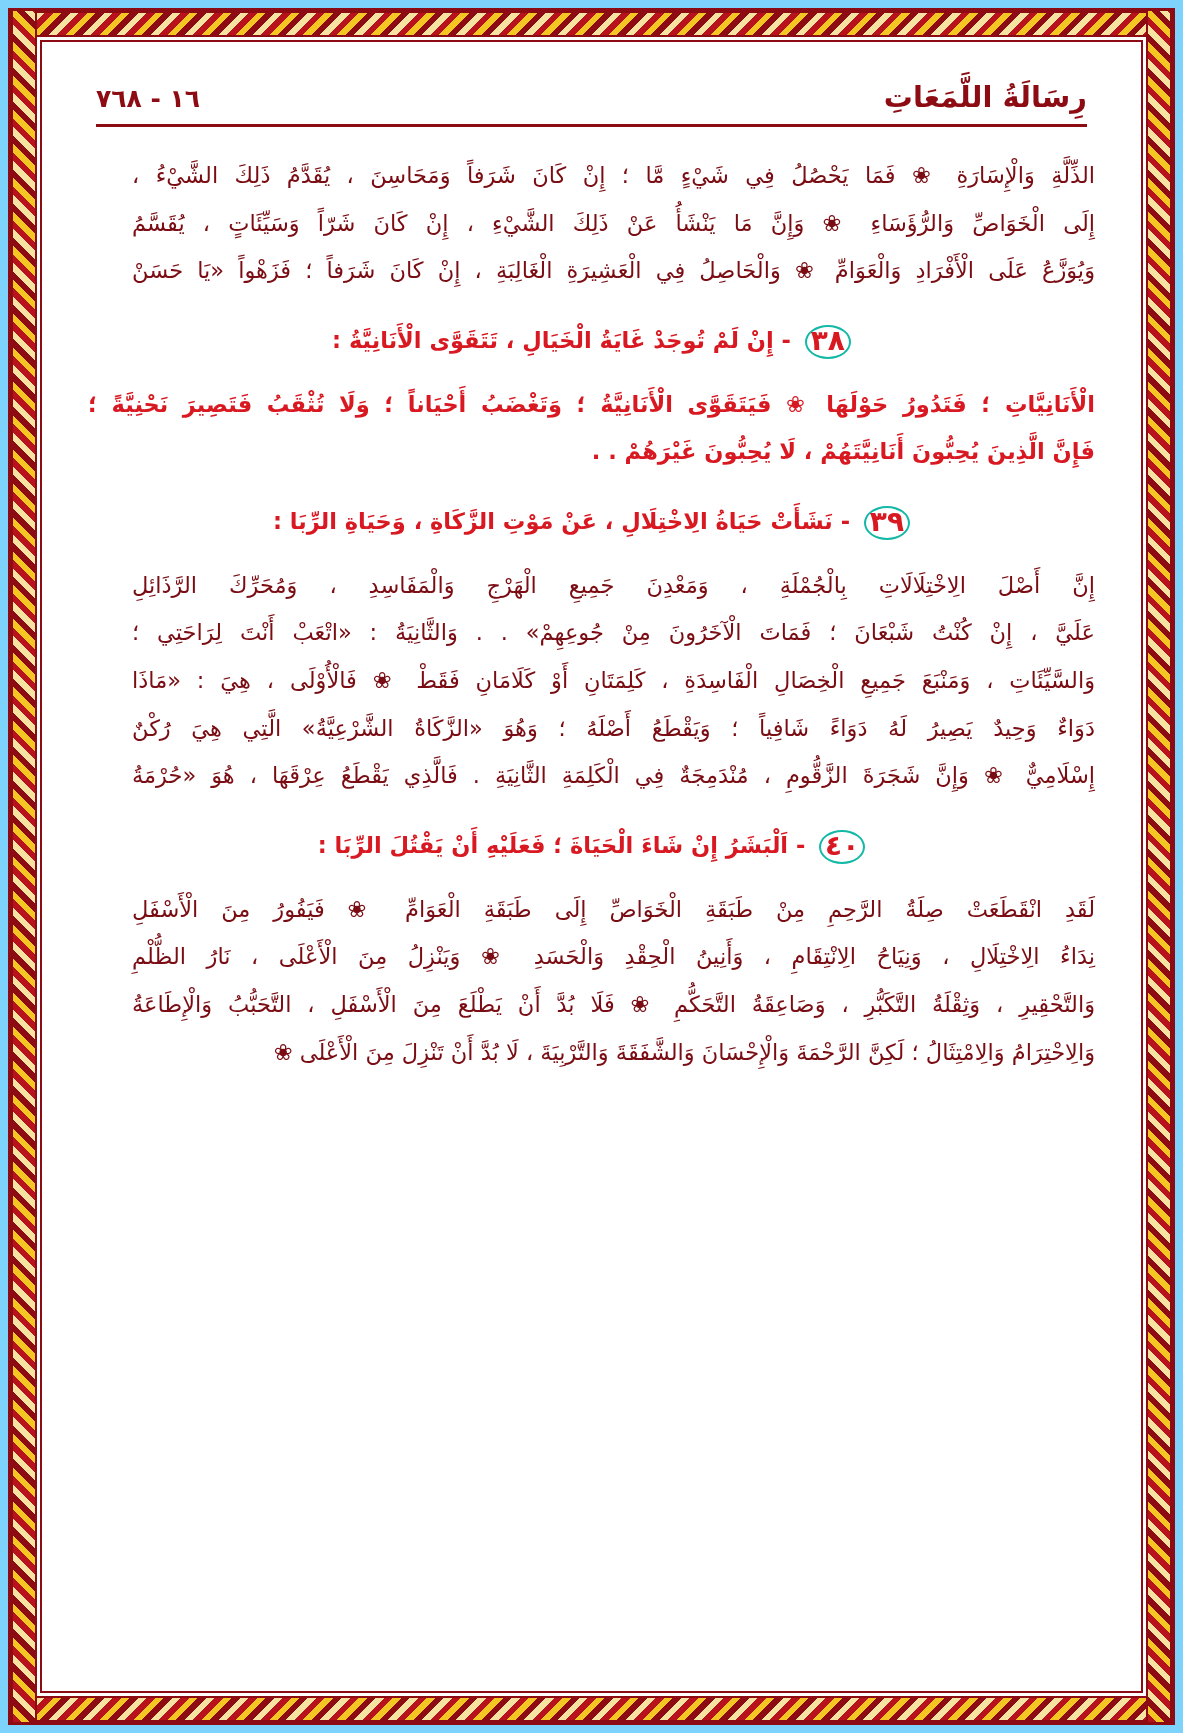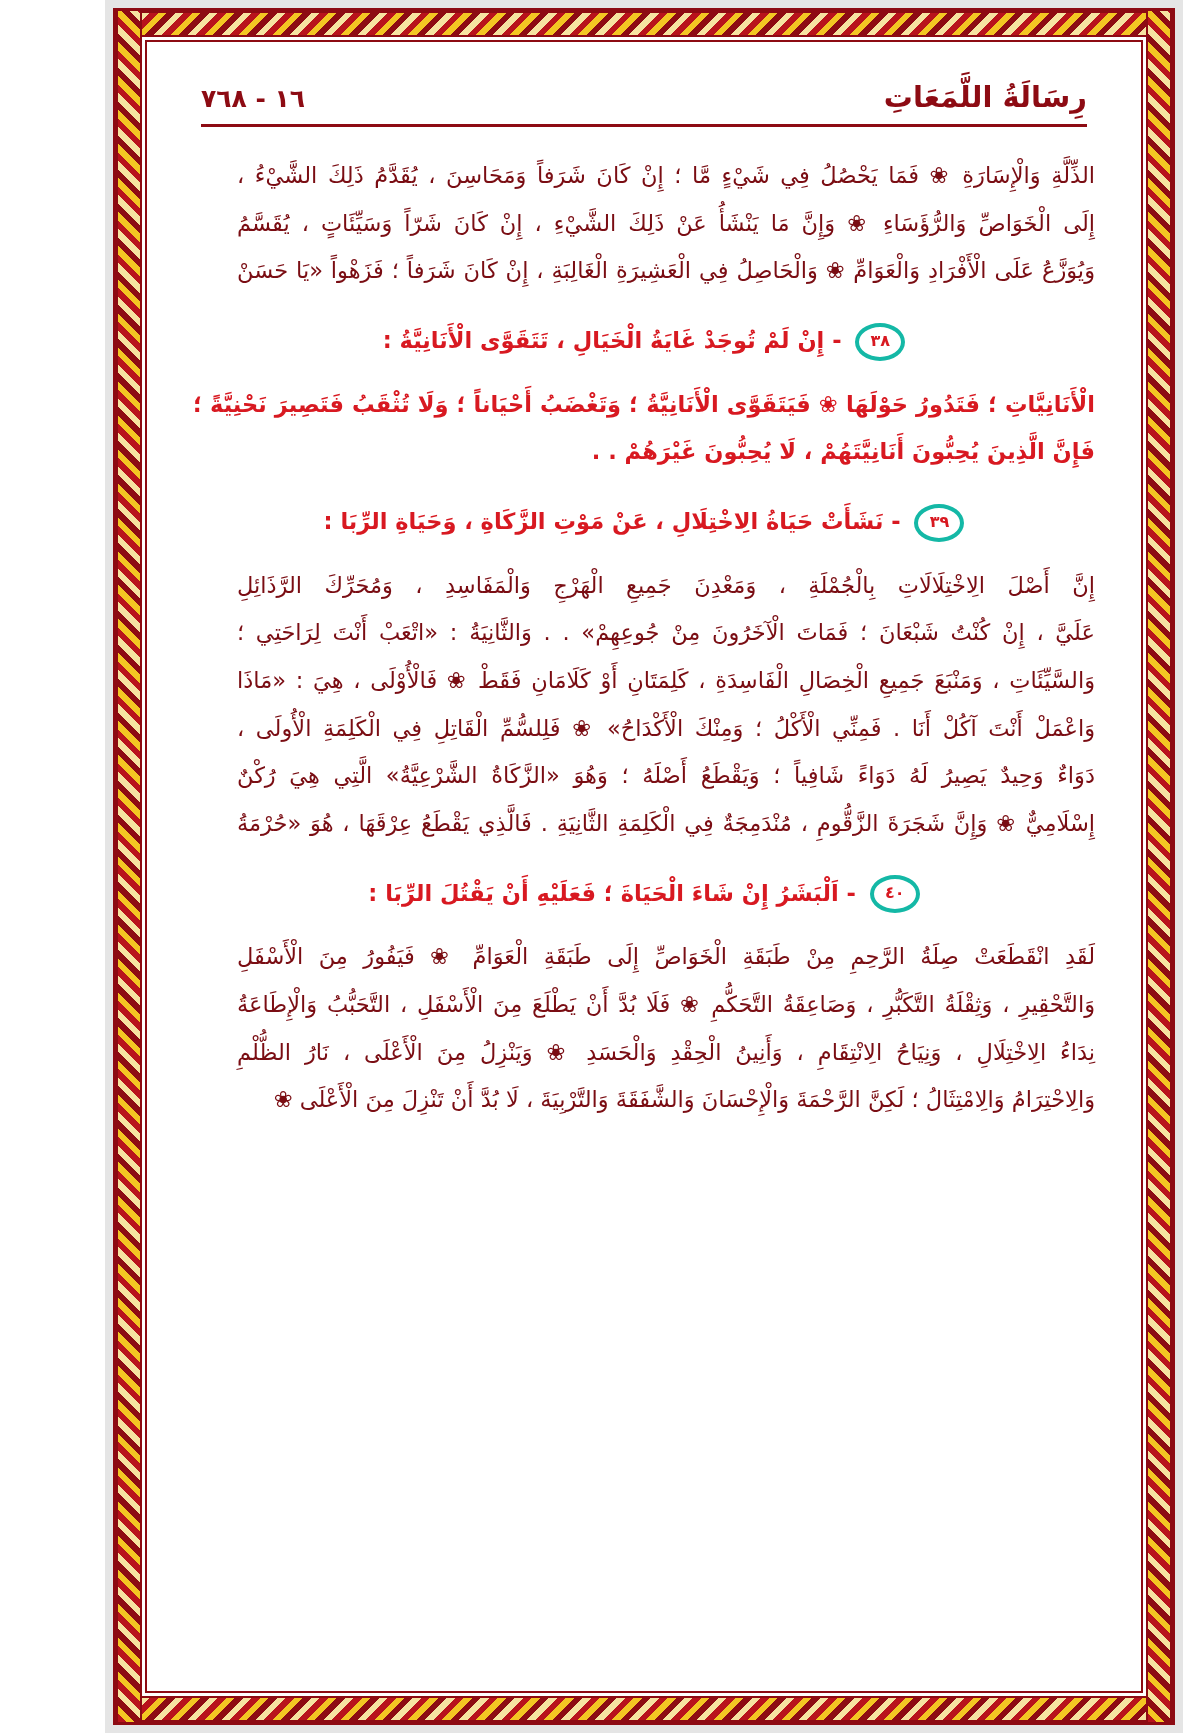--- a/index.html
+++ b/index.html
@@ -9,24 +9,24 @@
   }
   body {
     width: 1183px;
     height: 1733px;
     font-family: "DejaVu Sans", "Liberation Sans", sans-serif;
   }
 
   
   .page {
     position: relative;
-    width: 1078px;
+    width: 1183px;
     height: 1733px;
     box-sizing: border-box;
-    background: #e5e5e5;
+    background: #7dd3fc;
   }
   .frame-outer {
     position: absolute;
     left: 8px;
     top: 8px;
     right: 8px;
     bottom: 8px;
     box-sizing: border-box;
     border: 3px solid #8d0b13;
     background: #ffffff;
@@ -127,28 +127,28 @@
     text-align: center;
     text-align-last: center;
     color: #d81921;
     font-weight: bold;
     font-size: 22.5px;
     margin: 24px 0 18px 0;
     direction: rtl;
   }
   .num-badge {
     display: inline-block;
-    border: 4px solid #14b8a6;
+    border: 2px solid #14b8a6;
     border-radius: 50%;
     min-width: 34px;
     height: 30px;
     line-height: 28px;
     text-align: center;
     padding: 0 4px;
-    font-size: 16px;
+    font-size: 28px;
     color: #d81921;
     background: #ffffff;
     margin-left: 6px;
     vertical-align: middle;
   }
   .sect-block { margin-bottom: 6px; }
 </style>
 </head>
 <body>
 
@@ -185,31 +185,30 @@
       </div>
 
       <div class="section-head">
         <span class="num-badge">٣٩</span>
         <span>- نَشَأَتْ حَيَاةُ الِاخْتِلَالِ ، عَنْ مَوْتِ الزَّكَاةِ ، وَحَيَاةِ الرِّبَا :</span>
       </div>
       <div class="sect-block">
         <div class="para dark">إِنَّ أَصْلَ الِاخْتِلَالَاتِ بِالْجُمْلَةِ ، وَمَعْدِنَ جَمِيعِ الْهَرْجِ وَالْمَفَاسِدِ ، وَمُحَرِّكَ الرَّذَائِلِ</div>
         <div class="para dark">عَلَيَّ ، إِنْ كُنْتُ شَبْعَانَ ؛ فَمَاتَ الْآخَرُونَ مِنْ جُوعِهِمْ» . . وَالثَّانِيَةُ : «اتْعَبْ أَنْتَ لِرَاحَتِي ؛</div>
         <div class="para dark">وَالسَّيِّئَاتِ ، وَمَنْبَعَ جَمِيعِ الْخِصَالِ الْفَاسِدَةِ ، كَلِمَتَانِ أَوْ كَلَامَانِ فَقَطْ ❀ فَالْأُوْلَى ، هِيَ : «مَاذَا</div>
-        <div class="para dark">وَاعْمَلْ أَنْتَ آكُلْ أَنَا . فَمِنِّي الْأَكْلُ ؛ وَمِنْكَ الْأَكْدَاحُ» ❀ فَلِلسُّمِّ الْقَاتِلِ فِي الْكَلِمَةِ الْأُولَى ،</div>
         <div class="para dark">دَوَاءٌ وَحِيدٌ يَصِيرُ لَهُ دَوَاءً شَافِياً ؛ وَيَقْطَعُ أَصْلَهُ ؛ وَهُوَ «الزَّكَاةُ الشَّرْعِيَّةُ» الَّتِي هِيَ رُكْنٌ</div>
         <div class="para dark">إِسْلَامِيٌّ ❀ وَإِنَّ شَجَرَةَ الزَّقُّومِ ، مُنْدَمِجَةٌ فِي الْكَلِمَةِ الثَّانِيَةِ . فَالَّذِي يَقْطَعُ عِرْقَهَا ، هُوَ «حُرْمَةُ</div>
       </div>
 
       <div class="section-head">
         <span class="num-badge">٤٠</span>
         <span>- اَلْبَشَرُ إِنْ شَاءَ الْحَيَاةَ ؛ فَعَلَيْهِ أَنْ يَقْتُلَ الرِّبَا :</span>
       </div>
       <div class="sect-block">
         <div class="para dark">لَقَدِ انْقَطَعَتْ صِلَةُ الرَّحِمِ مِنْ طَبَقَةِ الْخَوَاصِّ إِلَى طَبَقَةِ الْعَوَامِّ ❀ فَيَفُورُ مِنَ الْأَسْفَلِ</div>
+        <div class="para dark">نِدَاءُ الِاخْتِلَالِ ، وَنِيَاحُ الِانْتِقَامِ ، وَأَنِينُ الْحِقْدِ وَالْحَسَدِ ❀ وَيَنْزِلُ مِنَ الْأَعْلَى ، نَارُ الظُّلْمِ</div>
         <div class="para dark">وَالتَّحْقِيرِ ، وَثِقْلَةُ التَّكَبُّرِ ، وَصَاعِقَةُ التَّحَكُّمِ ❀ فَلَا بُدَّ أَنْ يَطْلَعَ مِنَ الْأَسْفَلِ ، التَّحَبُّبُ وَالْإِطَاعَةُ</div>
-        <div class="para dark">نِدَاءُ الِاخْتِلَالِ ، وَنِيَاحُ الِانْتِقَامِ ، وَأَنِينُ الْحِقْدِ وَالْحَسَدِ ❀ وَيَنْزِلُ مِنَ الْأَعْلَى ، نَارُ الظُّلْمِ</div>
         <div class="para dark last">وَالِاحْتِرَامُ وَالِامْتِثَالُ ؛ لَكِنَّ الرَّحْمَةَ وَالْإِحْسَانَ وَالشَّفَقَةَ وَالتَّرْبِيَةَ ، لَا بُدَّ أَنْ تَنْزِلَ مِنَ الْأَعْلَى ❀</div>
       </div>
 
     </div>
   </div>
 </div>
 
 </body></html>

